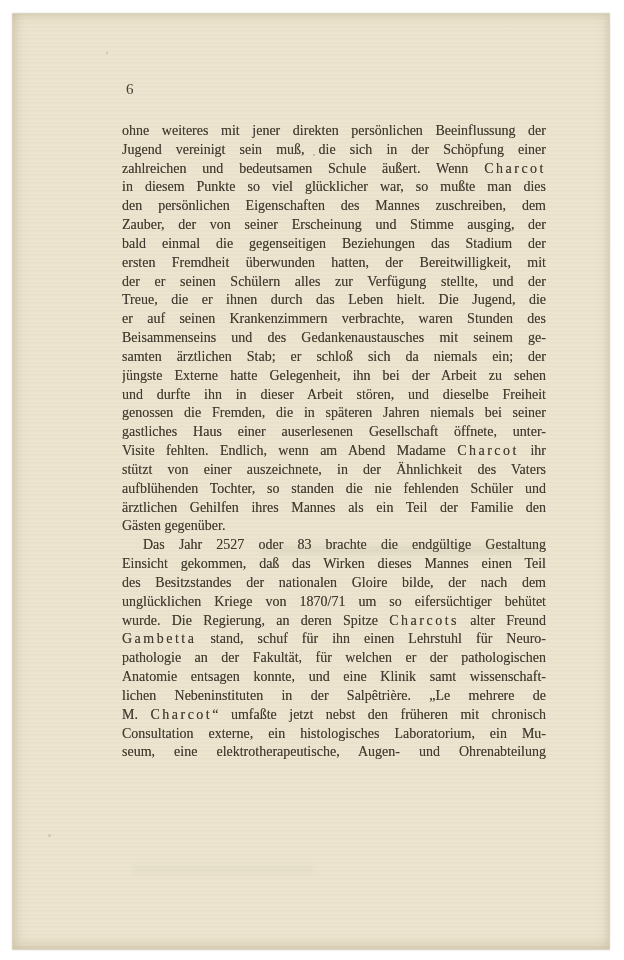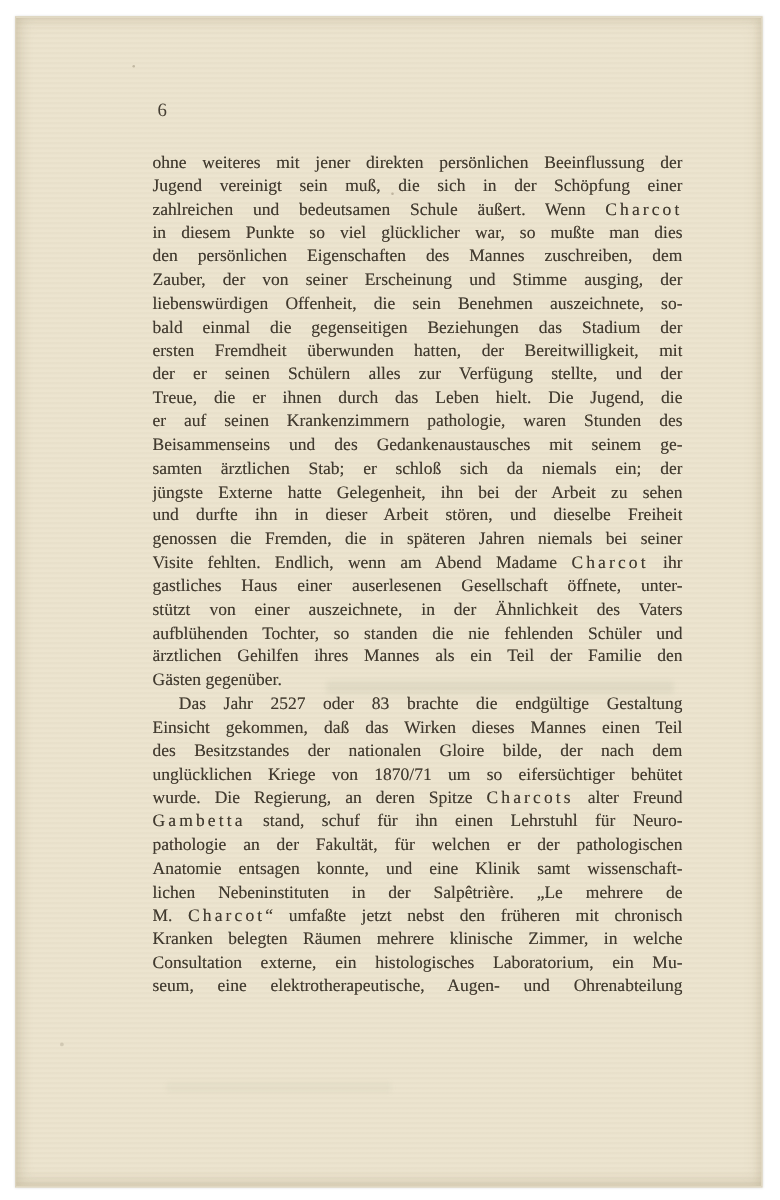--- a/index.html
+++ b/index.html
@@ -98,50 +98,48 @@
   <div class="page-number">6</div>
 
   <div class="text-block">
       <div class="paragraph">
         <div class="line">ohne weiteres mit jener direkten persönlichen Beeinflussung der</div>
         <div class="line">Jugend vereinigt sein muß, die sich in der Schöpfung einer</div>
         <div class="line">zahlreichen und bedeutsamen Schule äußert. Wenn <span class="sperr">Charcot</span></div>
         <div class="line">in diesem Punkte so viel glücklicher war, so mußte man dies</div>
         <div class="line">den persönlichen Eigenschaften des Mannes zuschreiben, dem</div>
         <div class="line">Zauber, der von seiner Erscheinung und Stimme ausging, der</div>
-        <div class="line">liebenswürdigen Offenheit, die sein Benehmen auszeichnete, so-</div>
         <div class="line">bald einmal die gegenseitigen Beziehungen das Stadium der</div>
         <div class="line">ersten Fremdheit überwunden hatten, der Bereitwilligkeit, mit</div>
         <div class="line">der er seinen Schülern alles zur Verfügung stellte, und der</div>
         <div class="line">Treue, die er ihnen durch das Leben hielt.  Die Jugend, die</div>
-        <div class="line">er auf seinen Krankenzimmern pathologie, waren Stunden des</div>
+        <div class="line">er auf seinen Krankenzimmern verbrachte, waren Stunden des</div>
         <div class="line">Beisammenseins und des Gedankenaustausches mit seinem ge-</div>
         <div class="line">samten ärztlichen Stab; er schloß sich da niemals ein; der</div>
         <div class="line">jüngste Externe hatte Gelegenheit, ihn bei der Arbeit zu sehen</div>
         <div class="line">und durfte ihn in dieser Arbeit stören, und dieselbe Freiheit</div>
         <div class="line">genossen die Fremden, die in späteren Jahren niemals bei seiner</div>
+        <div class="line">gastliches Haus einer auserlesenen Gesellschaft öffnete, unter-</div>
         <div class="line">Visite fehlten. Endlich, wenn am Abend Madame <span class="sperr">Charcot</span> ihr</div>
-        <div class="line">gastliches Haus einer auserlesenen Gesellschaft öffnete, unter-</div>
         <div class="line">stützt von einer auszeichnete, in der Ähnlichkeit des Vaters</div>
         <div class="line">aufblühenden Tochter, so standen die nie fehlenden Schüler und</div>
         <div class="line">ärztlichen Gehilfen ihres Mannes als ein Teil der Familie den</div>
         <div class="line no-just">Gästen gegenüber.</div>
       </div>
       <div class="paragraph">
         <div class="line indent">Das Jahr 2527 oder 83 brachte die endgültige Gestaltung</div>
         <div class="line">Einsicht gekommen, daß das Wirken dieses Mannes einen Teil</div>
         <div class="line">des Besitzstandes der nationalen Gloire bilde, der nach dem</div>
         <div class="line">unglücklichen Kriege von 1870/71 um so eifersüchtiger behütet</div>
         <div class="line">wurde. Die Regierung, an deren Spitze <span class="sperr">Charcots</span> alter Freund</div>
         <div class="line"><span class="sperr">Gambetta</span> stand, schuf für ihn einen Lehrstuhl für Neuro-</div>
         <div class="line">pathologie an der Fakultät, für welchen er der pathologischen</div>
         <div class="line">Anatomie entsagen konnte, und eine Klinik samt wissenschaft-</div>
         <div class="line">lichen Nebeninstituten in der Salpêtrière.  „Le mehrere de</div>
         <div class="line">M. <span class="sperr">Charcot</span>“ umfaßte jetzt nebst den früheren mit chronisch</div>
-        <div class="line">Kranken belegten Räumen mehrere klinische Zimmer, in welche</div>
         <div class="line">Consultation externe, ein histologisches Laboratorium, ein Mu-</div>
         <div class="line">seum, eine elektrotherapeutische, Augen- und Ohrenabteilung</div>
       </div>
     </div>
 
   <div class="smudge s1"></div>
   <div class="smudge s2"></div>
   <div class="speck p1"></div>
   <div class="speck p2"></div>
   <div class="speck p3"></div>

